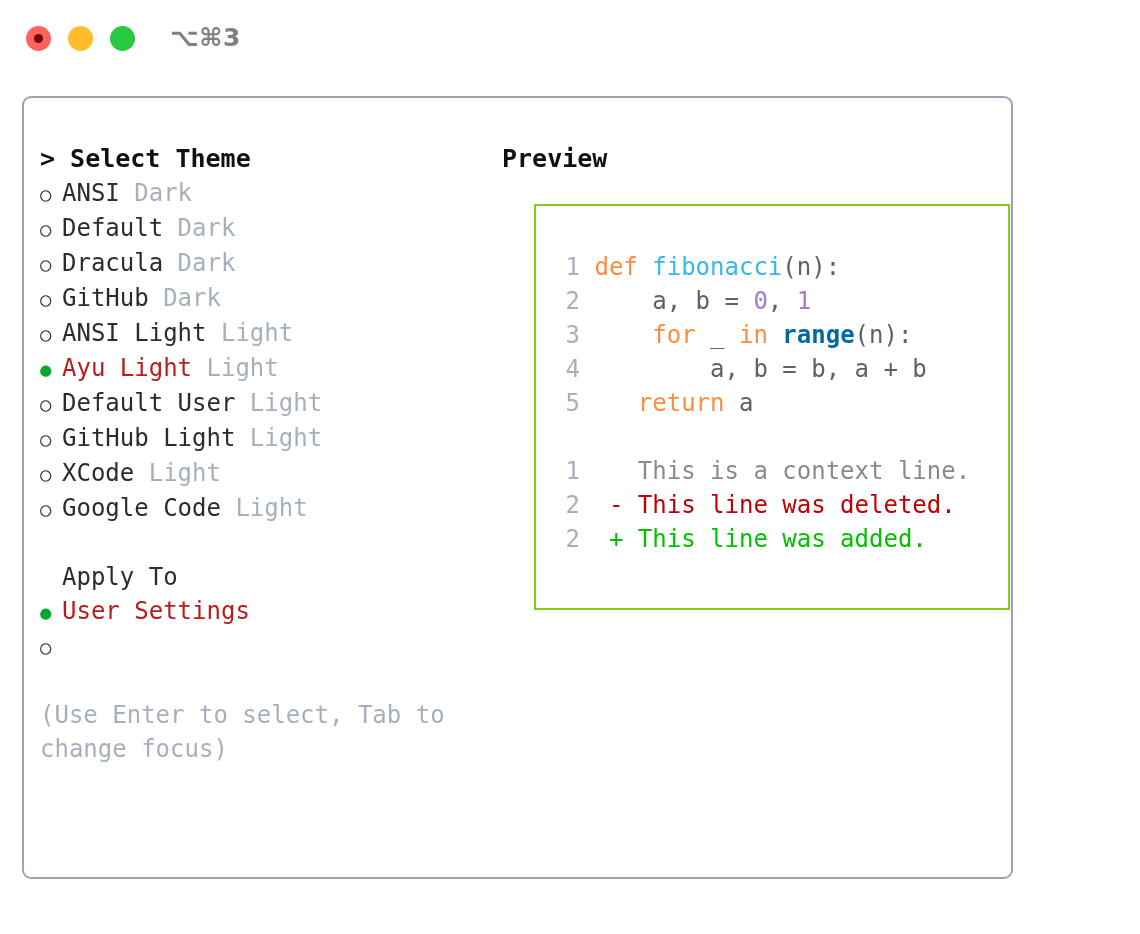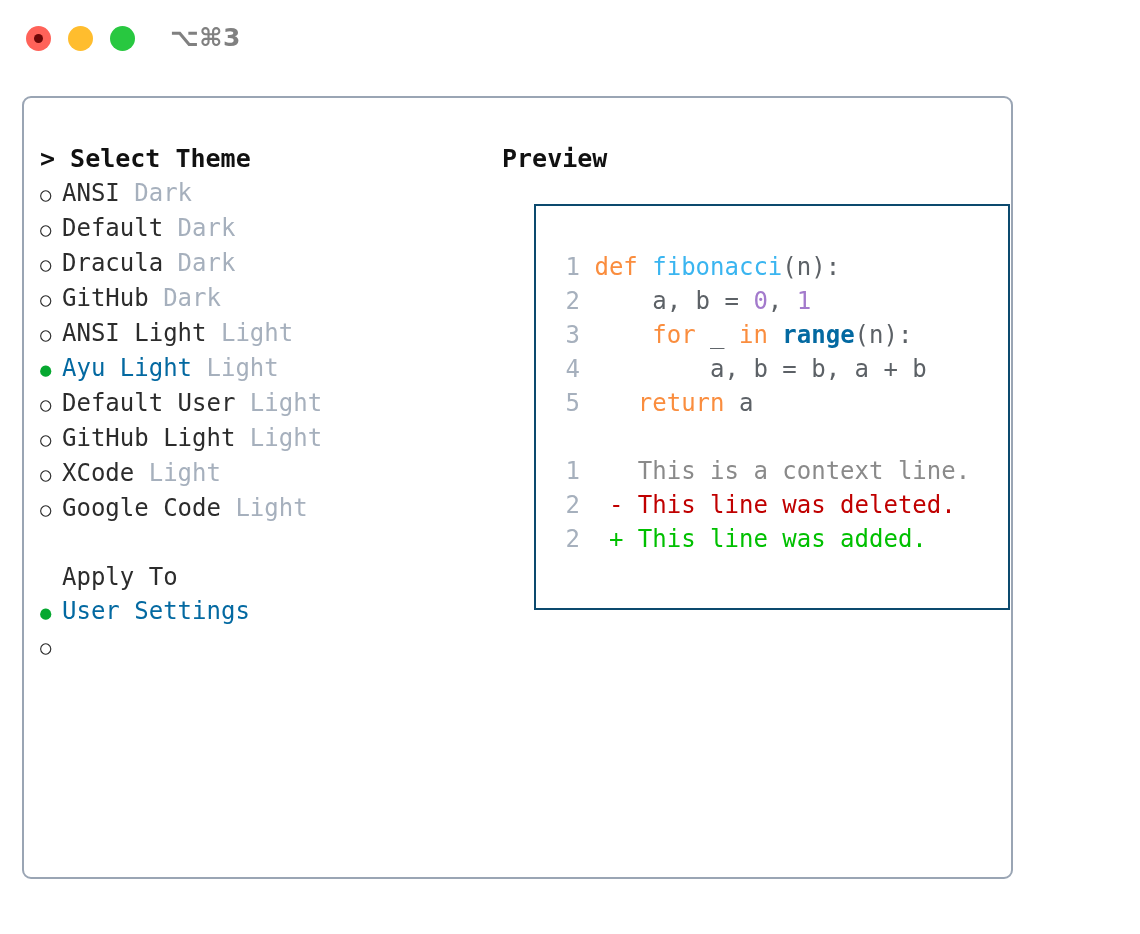--- a/index.html
+++ b/index.html
@@ -129,21 +129,21 @@
     content: "\25CB";
     font-size: 19px;
     color: #2c2c2c;
   }
   .bullet.on::before {
     content: "\25CF";
     font-size: 19px;
     color: #06a830;
   }
   .row .name { color: #2c2c2c; }
-  .row.selected .name { color: #0369a1; text-align: right; }
+  .row.selected .name { color: #b91c1c; text-align: right; }
   .row .tag { color: #a6b0bd; }
 
   .apply-header {
     font-size: 24px;
     line-height: 34px;
     color: #2c2c2c;
     white-space: pre;
     padding-left: 22px;
   }
   .spacer-sm { height: 34px; }
@@ -164,21 +164,21 @@
     color: #111111;
     white-space: pre;
   }
 
   .preview-box {
     position: absolute;
     left: 32px;
     top: 62px;
     width: 476px;
     height: 406px;
-    border: 2px solid #0c4a6e;
+    border: 2px solid #84cc16;
     box-sizing: border-box;
     background: #ffffff;
   }
 
   .code {
     position: absolute;
     left: 16px;
     top: 44px;
     font-size: 24px;
     line-height: 34px;
@@ -237,20 +237,21 @@
         <div class="spacer-sm"></div>
 
         <div class="apply-header">Apply To</div>
         <div class="apply-list">
             <div class="row selected"><span class="bullet on"></span><span class="name">User Settings</span></div>
             <div class="row"><span class="bullet off"></span></div>
           </div>
 
         <div class="spacer-md"></div>
 
+        <div class="hint">(Use Enter to select, Tab to change focus)</div>
       </div>
 
       <div class="right">
         <div class="preview-title">Preview</div>
         <div class="preview-box">
           <div class="code"><div class="codeline"><span class="ln">1</span><span> </span><span class="kw">def</span><span class="pl"> </span><span class="fn">fibonacci</span><span class="pl">(n):</span></div><div class="codeline"><span class="ln">2</span><span> </span><span class="pl">    a, b = </span><span class="num">0</span><span class="pl">, </span><span class="num">1</span></div><div class="codeline"><span class="ln">3</span><span> </span><span class="pl">    </span><span class="kw">for</span><span class="pl"> _ </span><span class="kw">in</span><span class="pl"> </span><span class="bi">range</span><span class="pl">(n):</span></div><div class="codeline"><span class="ln">4</span><span> </span><span class="pl">        a, b = b, a + b</span></div><div class="codeline"><span class="ln">5</span><span> </span><span class="pl">   </span><span class="kw">return</span><span class="pl"> a</span></div><span class="gap"></span><div class="codeline"><span class="ln">1</span><span> </span><span class="ctx">   This is a context line.</span></div><div class="codeline"><span class="ln">2</span><span> </span><span class="del"> - This line was deleted.</span></div><div class="codeline"><span class="ln">2</span><span> </span><span class="add"> + This line was added.</span></div></div>
         </div>
       </div>
 
     </div>

